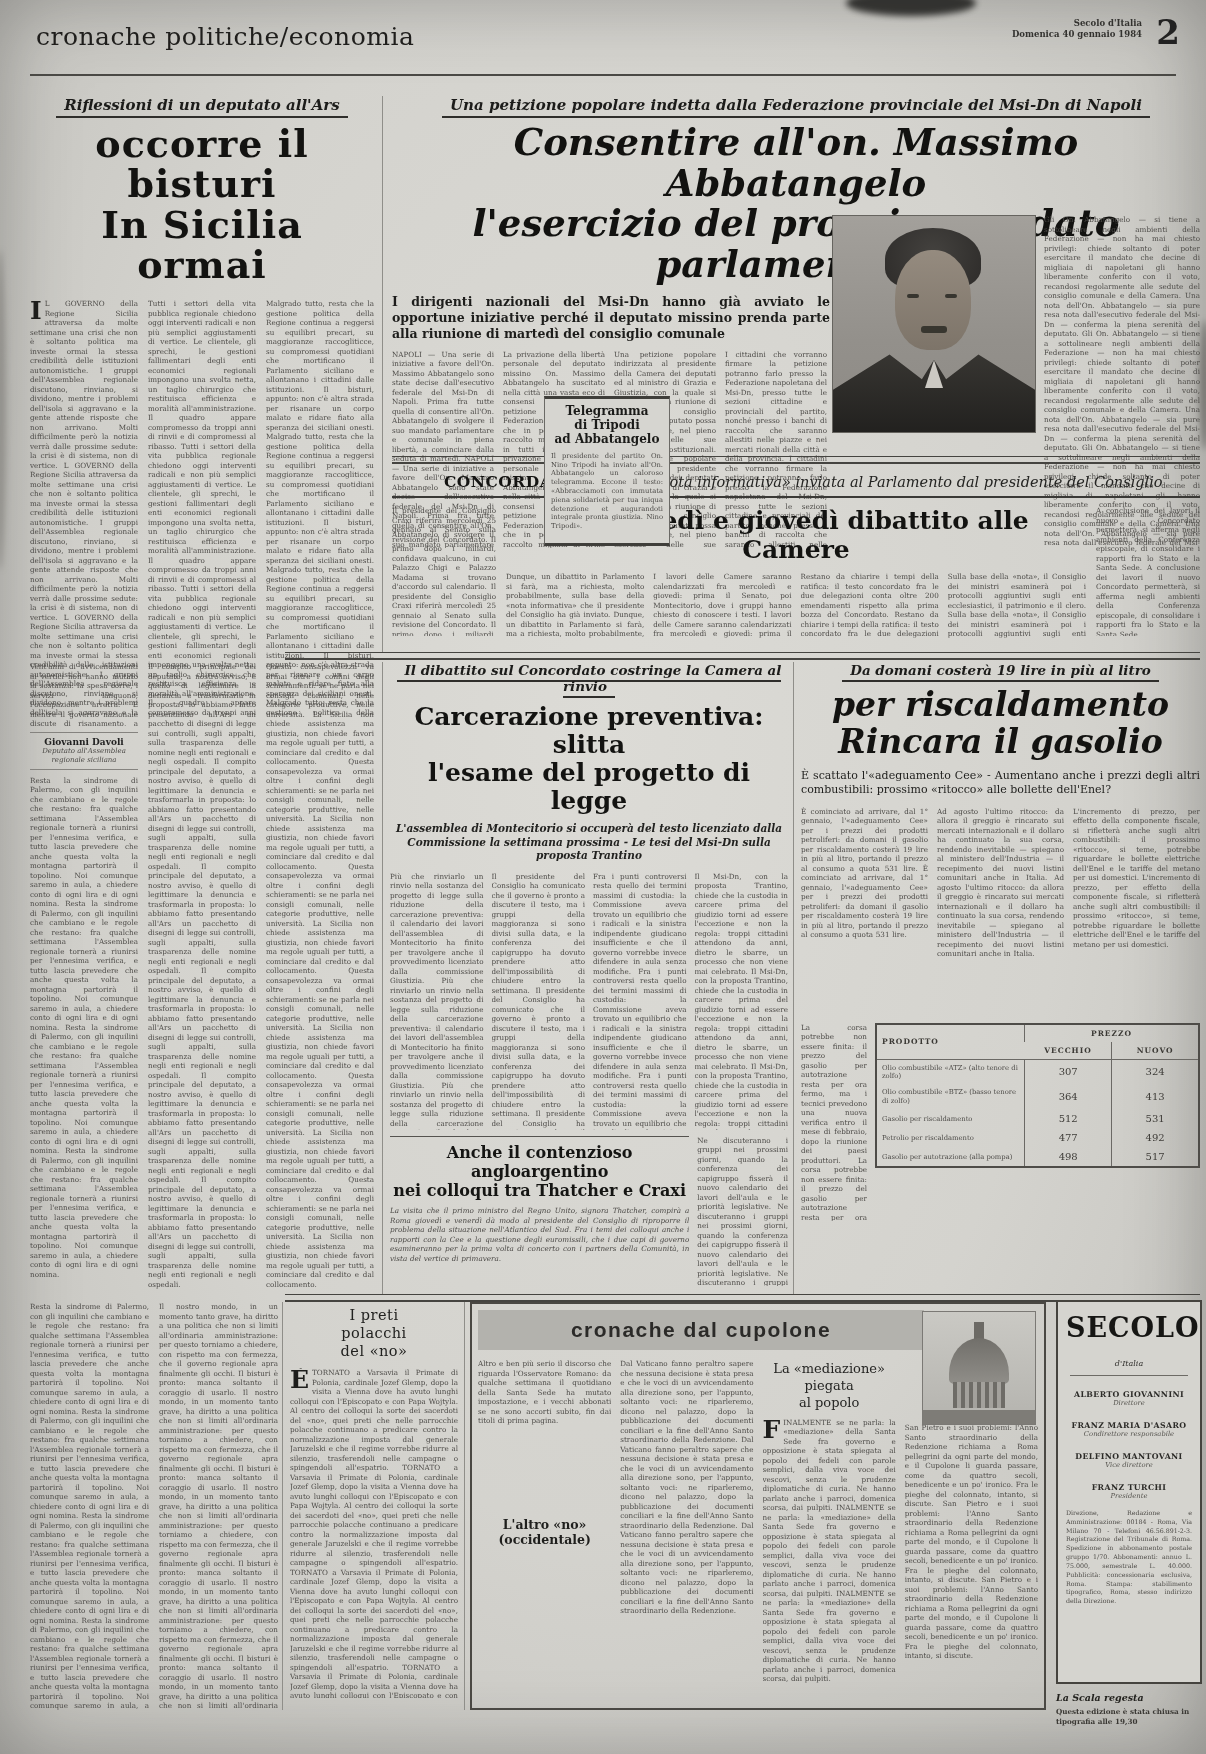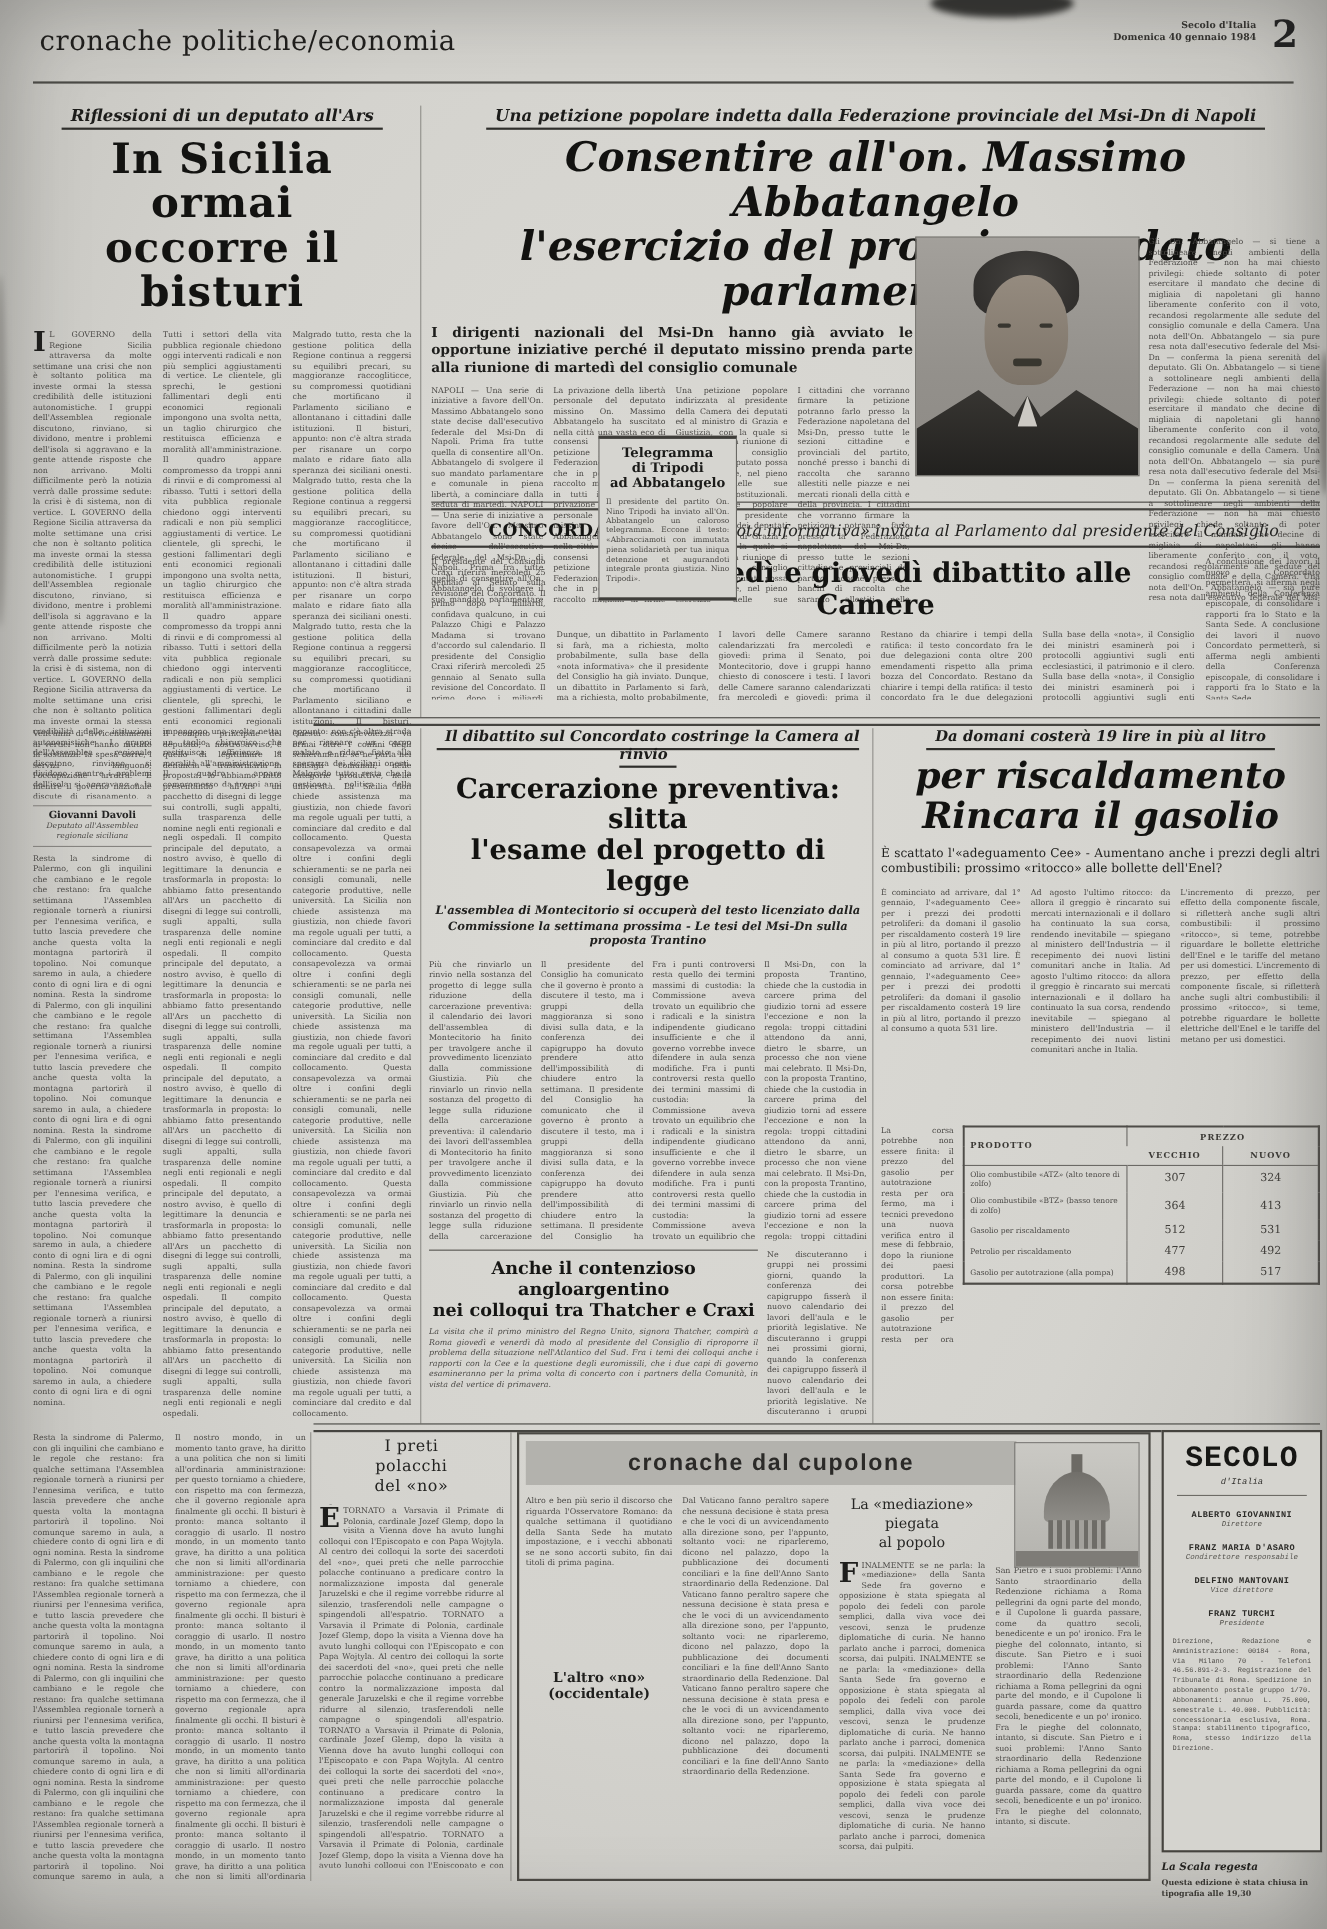--- a/index.html
+++ b/index.html
@@ -61,23 +61,23 @@
     font-family:"Liberation Sans","DejaVu Sans",sans-serif;font-weight:bold;font-size:21px;letter-spacing:1.5px;color:#2b2a28;}
   .dome{position:absolute;right:8px;top:7px;width:112px;height:112px;border:1px solid #7b7975;background:linear-gradient(180deg,#cac9c4 0%,#b4b3ae 100%);overflow:hidden;}
   .dm-lantern{position:absolute;left:51px;top:10px;width:10px;height:20px;background:#6c6a65;}
   .dm-cap{position:absolute;left:26px;top:26px;width:60px;height:46px;background:linear-gradient(180deg,#716f6a,#908e89);border-radius:50% 50% 10% 10%/78% 78% 10% 10%;}
   .dm-drum{position:absolute;left:30px;top:70px;width:52px;height:26px;background:repeating-linear-gradient(90deg,#6e6c67 0 4px,#a3a19c 4px 8px);}
   .dm-base{position:absolute;left:0;bottom:0;width:100%;height:14px;background:#7e7c77;}
   .cup-sub{font-weight:bold;font-size:12.5px;text-align:center;line-height:1.2;margin:8px 0 5px;color:#1f1f1d;}
   .med-title{font-size:13px;text-align:center;line-height:1.3;color:#252523;margin:2px 0 6px;}
   
   .masthead{position:absolute;left:1056px;top:1300px;width:146px;height:384px;border:2px solid #45433e;background:#d5d4cf;
-    box-sizing:border-box;padding:10px 8px;text-align:center;font-family:Liberation Mono, monospace;}
+    box-sizing:border-box;padding:10px 8px;text-align:center;}
   .mh-title{font-size:27px;font-weight:900;letter-spacing:1px;color:#161614;}
-  .mh-sub{font-size:8px;font-style:italic;margin-top:1px;color:#33322f;}
+  .mh-sub{font-size:8px;font-style:italic;margin-top:16px;color:#33322f;}
   .mh-rule{height:1px;background:#6d6b66;margin:7px 4px;}
   .mh-name{font-weight:bold;font-size:7.8px;letter-spacing:.4px;color:#2c2b28;margin-top:14px;}
   .mh-role{font-size:6.8px;font-style:italic;color:#55534e;}
   .mh-fine{font-size:6.3px;line-height:1.4;text-align:justify;color:#4e4c48;margin-top:9px;overflow:hidden;height:128px;}
   .footer-caption{font-weight:bold;font-style:italic;font-size:9.5px;color:#23221f;}
   .footer-note{font-weight:bold;font-size:7.2px;line-height:1.35;color:#3a3834;margin-top:4px;}
   .blotch{position:absolute;border-radius:50%;filter:blur(3px);}
   .inset-h{font-weight:bold;font-size:16px;line-height:1.2;text-align:center;color:#151513;}
 </style>
 </head>
@@ -93,22 +93,22 @@
   <div class="hdr-right">
     <div>Secolo d'Italia</div>
     <div>Domenica 40 gennaio 1984</div>
   </div>
   <div class="pagenum">2</div>
   <div class="hrule" style="left:30px;width:1146px;top:74px;"></div>
 
   <div class="art" style="left:30px;top:96px;width:344px;">
     <div class="kicker" style="font-size:15px;"><span>Riflessioni di un deputato all'Ars</span></div>
     <div class="hl" style="font-size:38px;line-height:1.06;letter-spacing:1px;margin-top:10px;">
+      <div>occorre il bisturi</div>
       <div>In Sicilia ormai</div>
-      <div>occorre il bisturi</div>
     </div>
     <div class="cols" style="gap:10px;margin-top:14px;height:416px;">
       <div class="col body-text" style="width:108px;"><span class="dc">I</span><span>L GOVERNO della Regione Sicilia attraversa da molte settimane una crisi che non è soltanto politica ma investe ormai la stessa credibilità delle istituzioni autonomistiche. I gruppi dell'Assemblea regionale discutono, rinviano, si dividono, mentre i problemi dell'isola si aggravano e la gente attende risposte che non arrivano. Molti difficilmente però la notizia verrà dalle prossime sedute: la crisi è di sistema, non di vertice. L GOVERNO della Regione Sicilia attraversa da molte settimane una crisi che non è soltanto politica ma investe ormai la stessa credibilità delle istituzioni autonomistiche. I gruppi dell'Assemblea regionale discutono, rinviano, si dividono, mentre i problemi dell'isola si aggravano e la gente attende risposte che non arrivano. Molti difficilmente però la notizia verrà dalle prossime sedute: la crisi è di sistema, non di vertice. L GOVERNO della Regione Sicilia attraversa da molte settimane una crisi che non è soltanto politica ma investe ormai la stessa credibilità delle istituzioni autonomistiche. I gruppi dell'Assemblea regionale discutono, rinviano, si dividono, mentre i problemi dell'isola si aggravano e la gente attende risposte che non arrivano. Molti difficilmente però la notizia verrà dalle prossime sedute: la crisi è di sistema, non di vertice. L GOVERNO della Regione Sicilia attraversa da molte settimane una crisi che non è soltanto politica ma investe ormai la stessa credibilità delle istituzioni autonomistiche. I gruppi dell'Assemblea regionale discutono, rinviano, si dividono, mentre i problemi dell'isola si aggravano e la gente attende risposte che non arrivano. Molti difficilmente però la notizia verrà dalle prossime sedute: la crisi è di sistema, non di vertice.</span></div>
       <div class="col body-text" style="width:108px;">Tutti i settori della vita pubblica regionale chiedono oggi interventi radicali e non più semplici aggiustamenti di vertice. Le clientele, gli sprechi, le gestioni fallimentari degli enti economici regionali impongono una svolta netta, un taglio chirurgico che restituisca efficienza e moralità all'amministrazione. Il quadro appare compromesso da troppi anni di rinvii e di compromessi al ribasso. Tutti i settori della vita pubblica regionale chiedono oggi interventi radicali e non più semplici aggiustamenti di vertice. Le clientele, gli sprechi, le gestioni fallimentari degli enti economici regionali impongono una svolta netta, un taglio chirurgico che restituisca efficienza e moralità all'amministrazione. Il quadro appare compromesso da troppi anni di rinvii e di compromessi al ribasso. Tutti i settori della vita pubblica regionale chiedono oggi interventi radicali e non più semplici aggiustamenti di vertice. Le clientele, gli sprechi, le gestioni fallimentari degli enti economici regionali impongono una svolta netta, un taglio chirurgico che restituisca efficienza e moralità all'amministrazione. Il quadro appare compromesso da troppi anni di rinvii e di compromessi al ribasso. Tutti i settori della vita pubblica regionale chiedono oggi interventi radicali e non più semplici aggiustamenti di vertice. Le clientele, gli sprechi, le gestioni fallimentari degli enti economici regionali impongono una svolta netta, un taglio chirurgico che restituisca efficienza e moralità all'amministrazione. Il quadro appare compromesso da troppi anni di rinvii e di compromessi al ribasso.</div>
       <div class="col body-text" style="width:108px;">Malgrado tutto, resta che la gestione politica della Regione continua a reggersi su equilibri precari, su maggioranze raccogliticce, su compromessi quotidiani che mortificano il Parlamento siciliano e allontanano i cittadini dalle istituzioni. Il bisturi, appunto: non c'è altra strada per risanare un corpo malato e ridare fiato alla speranza dei siciliani onesti. Malgrado tutto, resta che la gestione politica della Regione continua a reggersi su equilibri precari, su maggioranze raccogliticce, su compromessi quotidiani che mortificano il Parlamento siciliano e allontanano i cittadini dalle istituzioni. Il bisturi, appunto: non c'è altra strada per risanare un corpo malato e ridare fiato alla speranza dei siciliani onesti. Malgrado tutto, resta che la gestione politica della Regione continua a reggersi su equilibri precari, su maggioranze raccogliticce, su compromessi quotidiani che mortificano il Parlamento siciliano e allontanano i cittadini dalle istituzioni. Il bisturi, appunto: non c'è altra strada per risanare un corpo malato e ridare fiato alla speranza dei siciliani onesti. Malgrado tutto, resta che la gestione politica della Regione continua a reggersi su equilibri precari, su maggioranze raccogliticce, su compromessi quotidiani che mortificano il Parlamento siciliano e allontanano i cittadini dalle istituzioni. Il bisturi, appunto: non c'è altra strada per risanare un corpo malato e ridare fiato alla speranza dei siciliani onesti.</div>
     </div>
   </div>
   <div class="vrule" style="left:382px;top:96px;height:556px;"></div>
 
   <div class="art" style="left:392px;top:96px;width:808px;">

